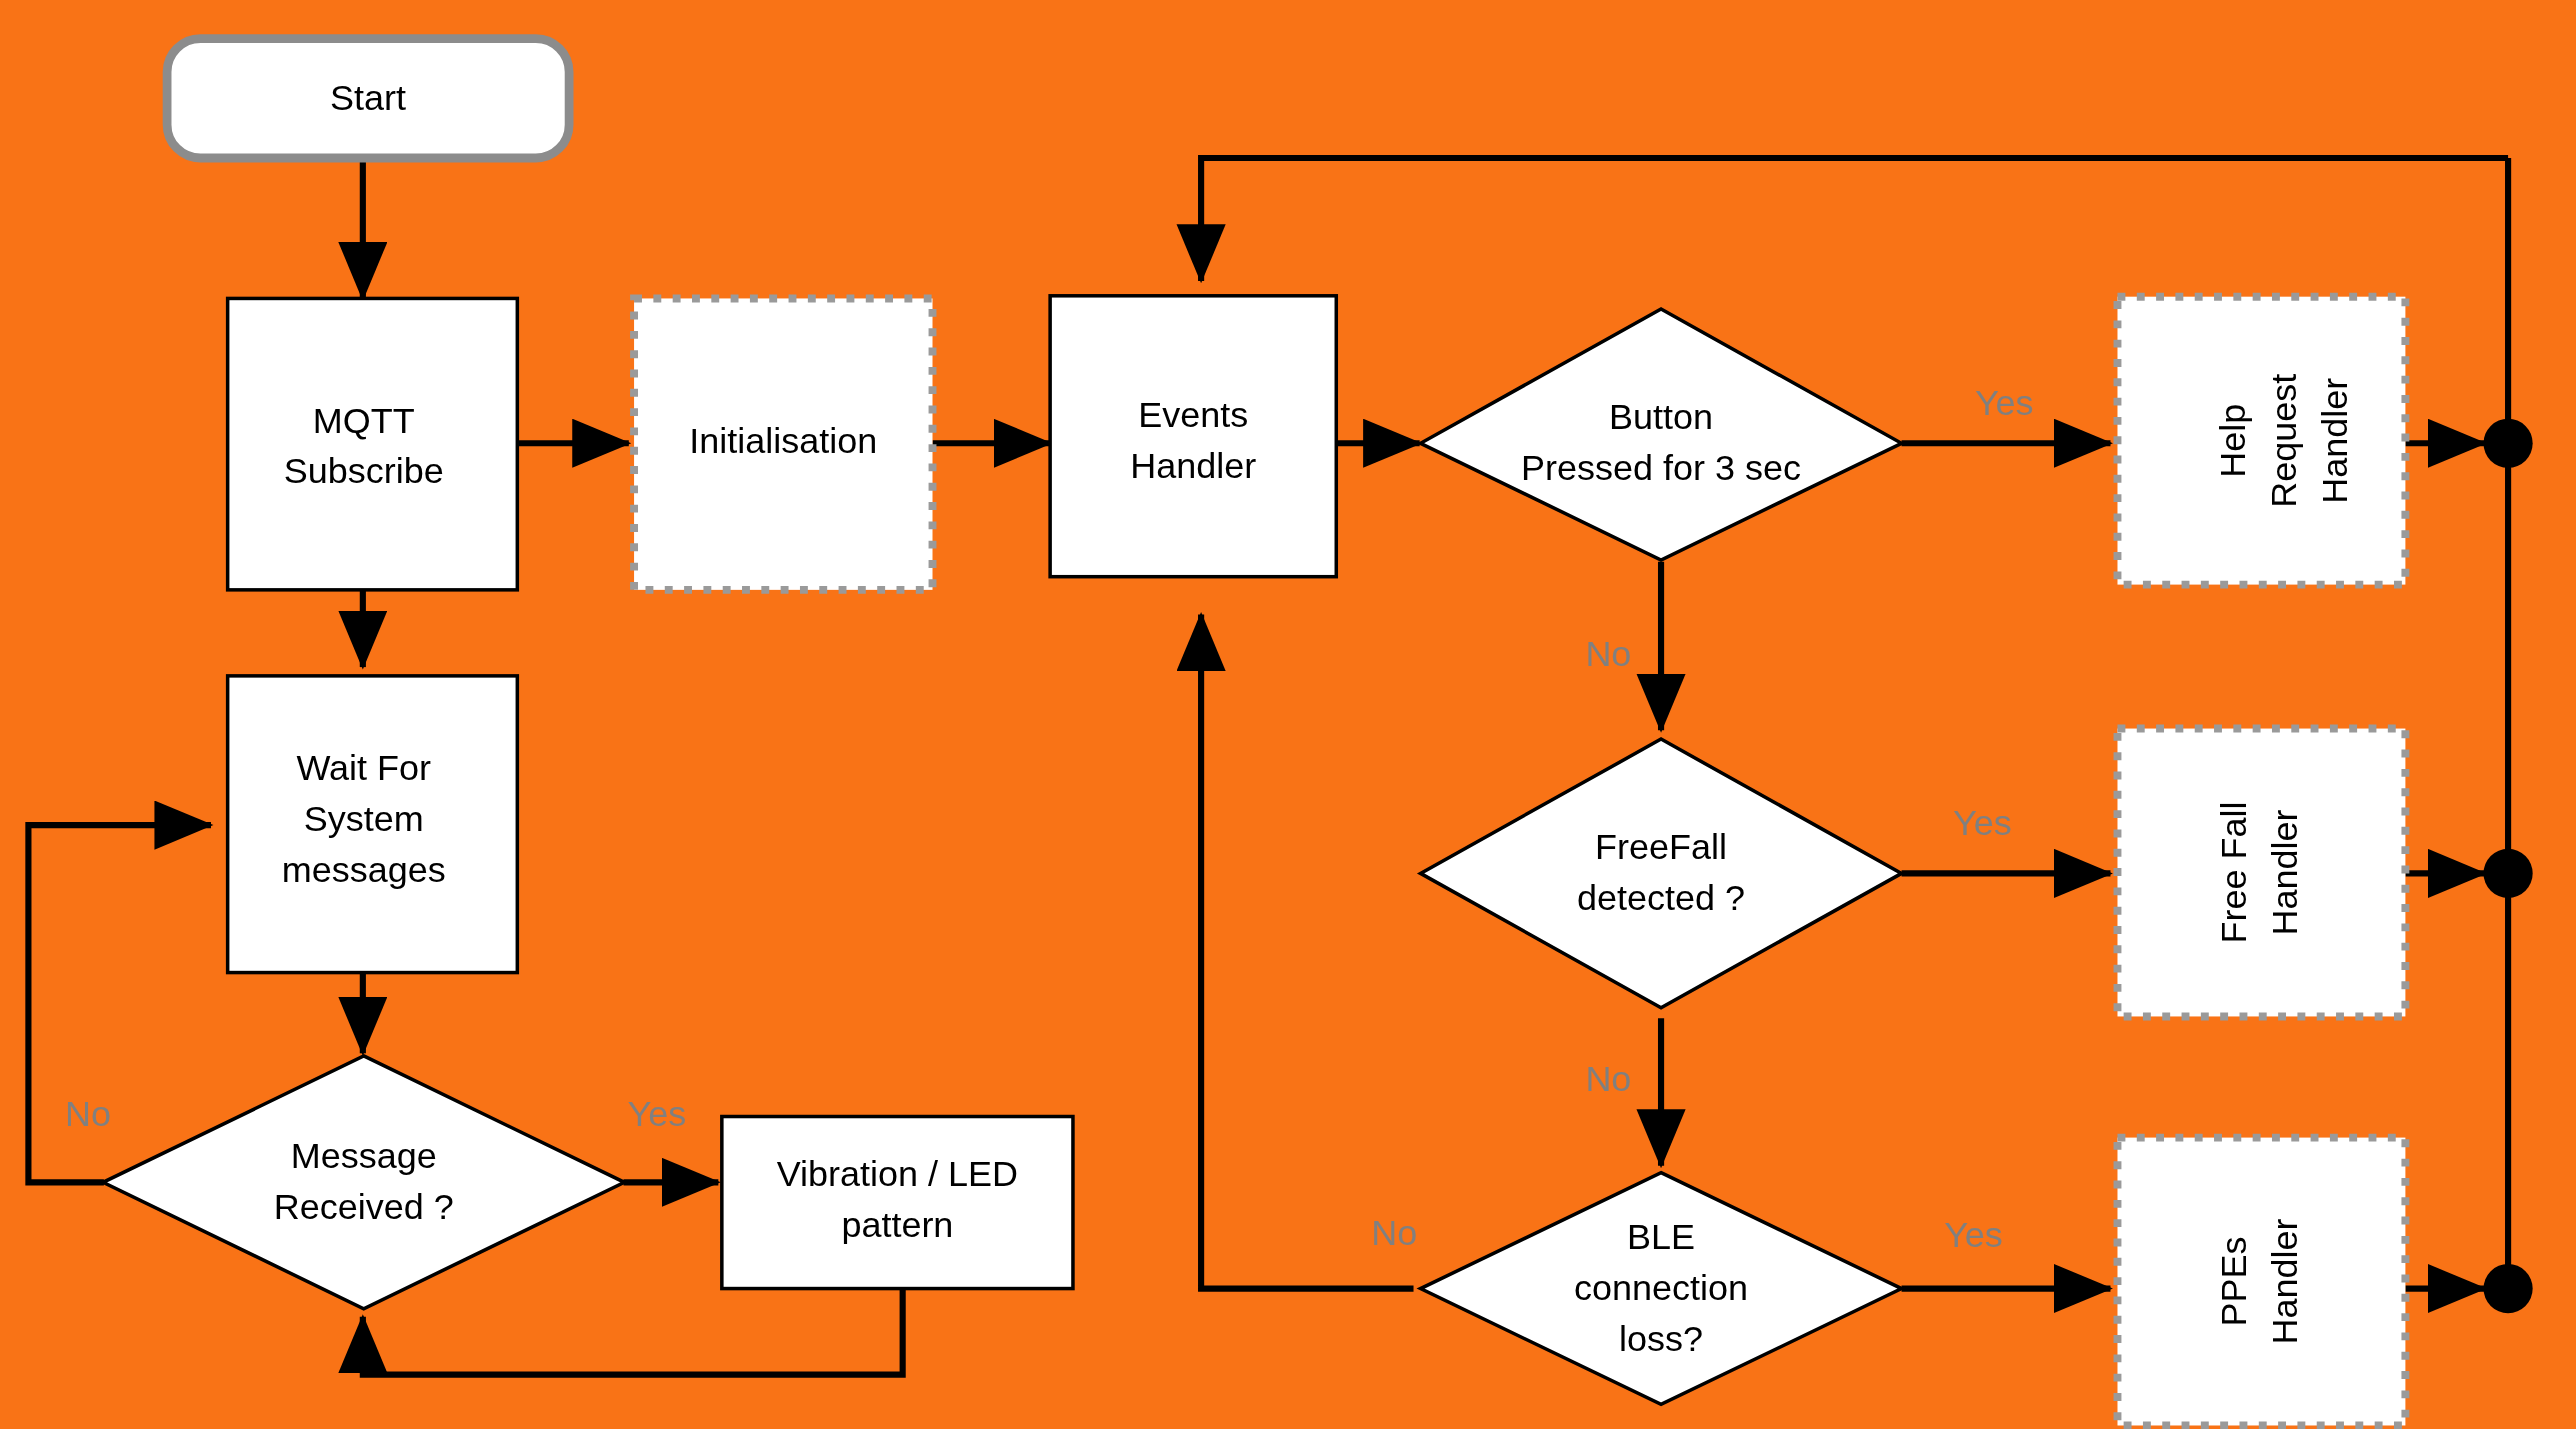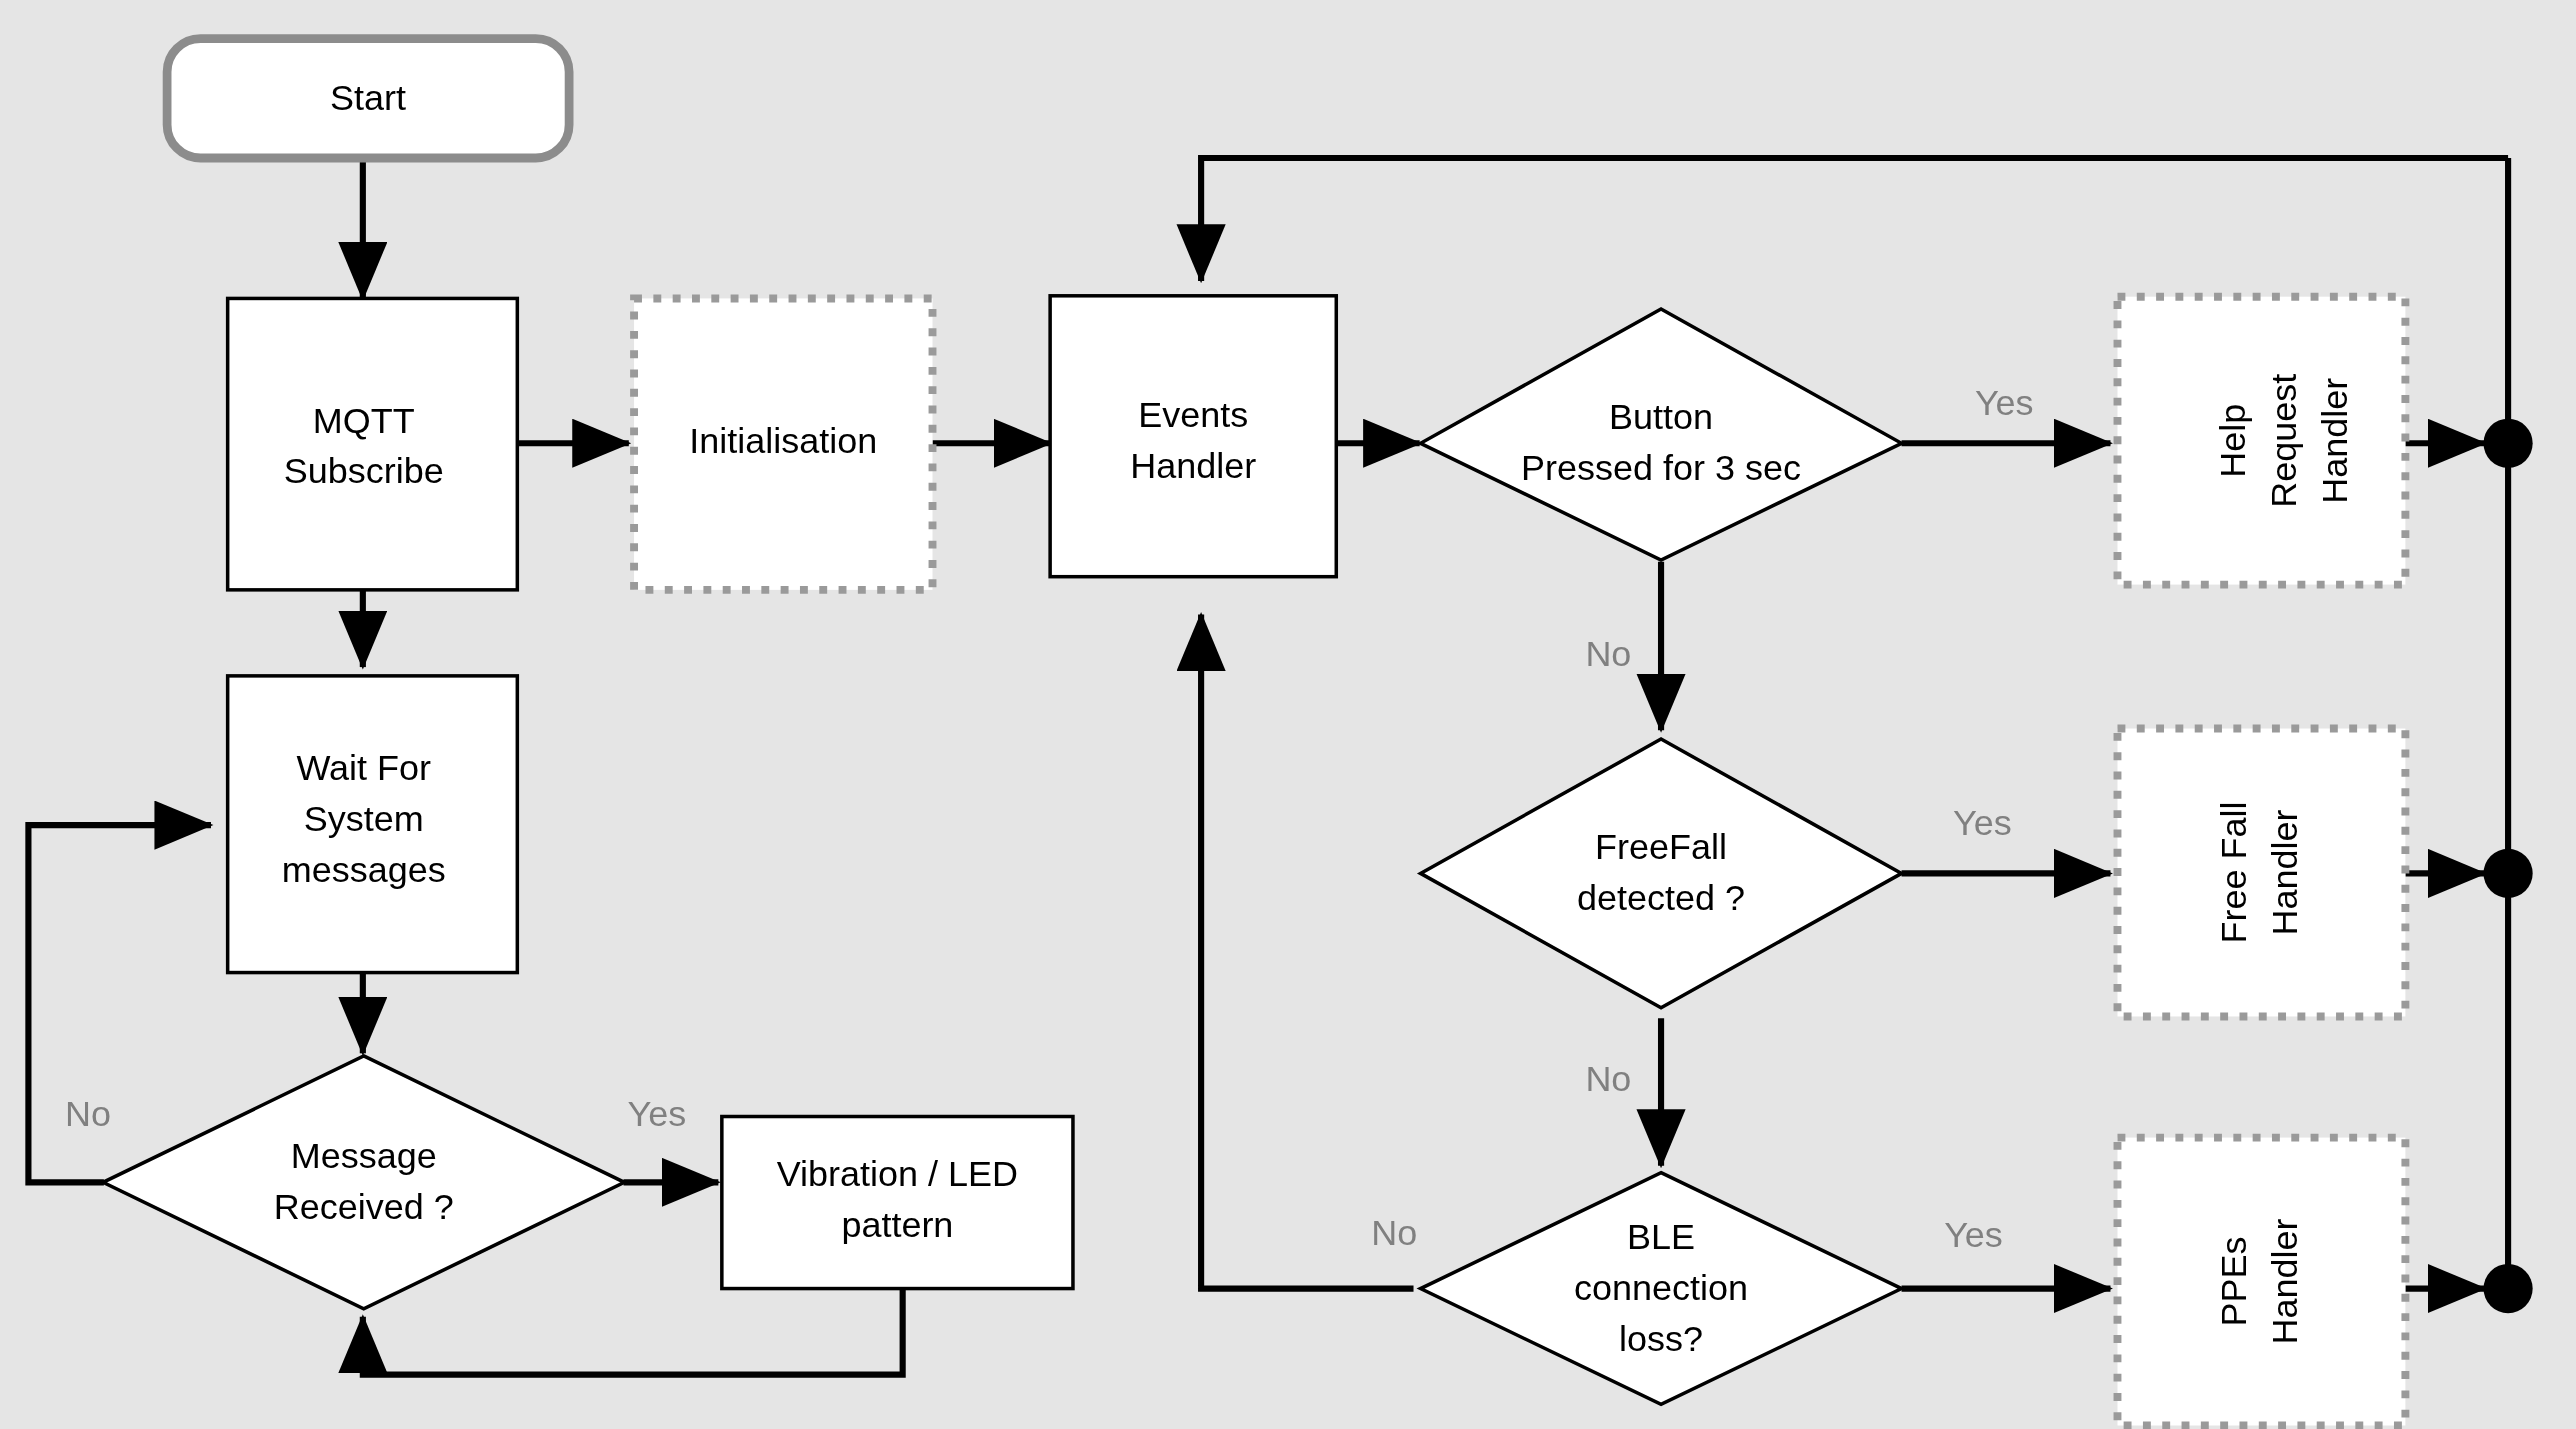--- a/index.html
+++ b/index.html
@@ -4,21 +4,21 @@
 <style>
   html, body {
     margin: 0;
     padding: 0;
     background: #ffffff;
   }
   #stage {
     position: relative;
     width: 2576px;
     height: 1429px;
-    background: #e5e5e5;
+    background: #f97316;
     font-family: "Liberation Sans", sans-serif;
   }
   svg.flow {
     position: absolute;
     inset: 0;
     width: 2576px;
     height: 1429px;
     display: block;
   }
   .nodetext {

